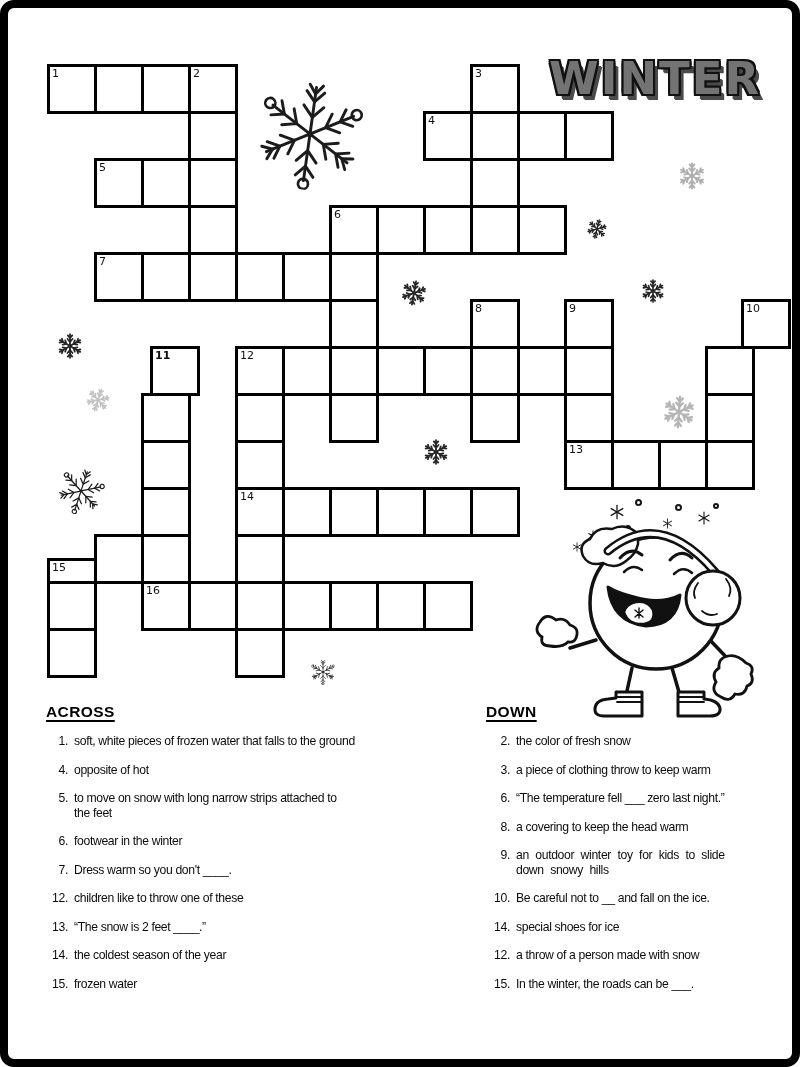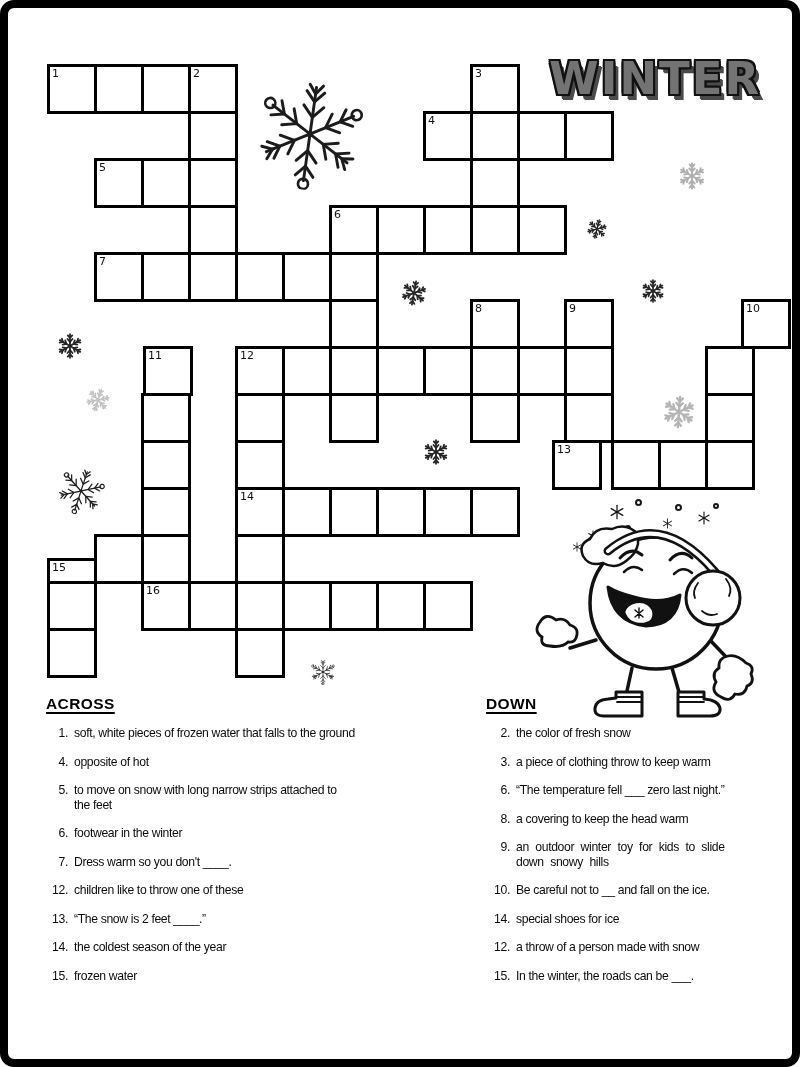--- a/index.html
+++ b/index.html
@@ -38,21 +38,21 @@
   .deco svg{position:absolute;}
   .dot{position:absolute;border:2px solid #161616;border-radius:50%;background:#fff;box-sizing:border-box;}
   .snowman{position:absolute;left:524px;top:480px;z-index:2;}
   
   .clues{position:absolute;z-index:3;font-size:12.2px;letter-spacing:-0.35px;color:#0c0c0c;}
   .clues.across{left:38px;top:687px;width:360px;}
   .clues.down{left:478px;top:687px;width:290px;}
   .clue-heading{
     font-size:15.5px;font-weight:bold;letter-spacing:.4px;
     text-decoration:underline;text-decoration-thickness:2px;text-underline-offset:3px;
-    margin-bottom:13px;color:#000;
+    margin-bottom:13px;color:#000;margin-top:8px;
   }
   .clue{display:flex;margin-bottom:14px;line-height:14.5px;}
   .cnum{flex:none;text-align:right;margin-right:6px;}
   .across .cnum{width:22px;}
   .down .cnum{width:24px;}
   .ctext{white-space:pre-line;}
   .across .ctext{max-width:332px;}
   .down .ctext{max-width:250px;}
   .ctext.just{word-spacing:3.4px;}
   
@@ -577,21 +577,21 @@
       <div class="cell" style="left: 321px; top: 291px;"></div>
       <div class="cell" style="left: 462px; top: 291px;">
         <span class="cellnum">8</span>
       </div>
       <div class="cell" style="left: 556px; top: 291px;">
         <span class="cellnum">9</span>
       </div>
       <div class="cell" style="left: 697px; top: 291px; margin-left: 36px;">
         <span class="cellnum">10</span>
       </div>
-      <div class="cell" style="left: 135px; top: 338px;">
+      <div class="cell" style="left: 142px; top: 338px; font-weight: bold;">
         <span class="cellnum">11</span>
       </div>
       <div class="cell" style="left: 227px; top: 338px;">
         <span class="cellnum">12</span>
       </div>
       <div class="cell" style="left: 274px; top: 338px;"></div>
       <div class="cell" style="left: 321px; top: 338px;"></div>
       <div class="cell" style="left: 368px; top: 338px;"></div>
       <div class="cell" style="left: 415px; top: 338px;"></div>
       <div class="cell" style="left: 462px; top: 338px;"></div>
@@ -599,21 +599,21 @@
       <div class="cell" style="left: 556px; top: 338px;"></div>
       <div class="cell" style="left: 697px; top: 338px;"></div>
       <div class="cell" style="left: 133px; top: 385px;"></div>
       <div class="cell" style="left: 227px; top: 385px;"></div>
       <div class="cell" style="left: 321px; top: 385px;"></div>
       <div class="cell" style="left: 462px; top: 385px;"></div>
       <div class="cell" style="left: 556px; top: 385px;"></div>
       <div class="cell" style="left: 697px; top: 385px;"></div>
       <div class="cell" style="left: 133px; top: 432px;"></div>
       <div class="cell" style="left: 227px; top: 432px;"></div>
-      <div class="cell" style="left: 544px; top: 432px;">
+      <div class="cell" style="left: 556px; top: 432px;">
         <span class="cellnum">13</span>
       </div>
       <div class="cell" style="left: 603px; top: 432px;"></div>
       <div class="cell" style="left: 650px; top: 432px;"></div>
       <div class="cell" style="left: 697px; top: 432px;"></div>
       <div class="cell" style="left: 133px; top: 479px;"></div>
       <div class="cell" style="left: 227px; top: 479px;">
         <span class="cellnum">14</span>
       </div>
       <div class="cell" style="left: 274px; top: 479px;"></div>

